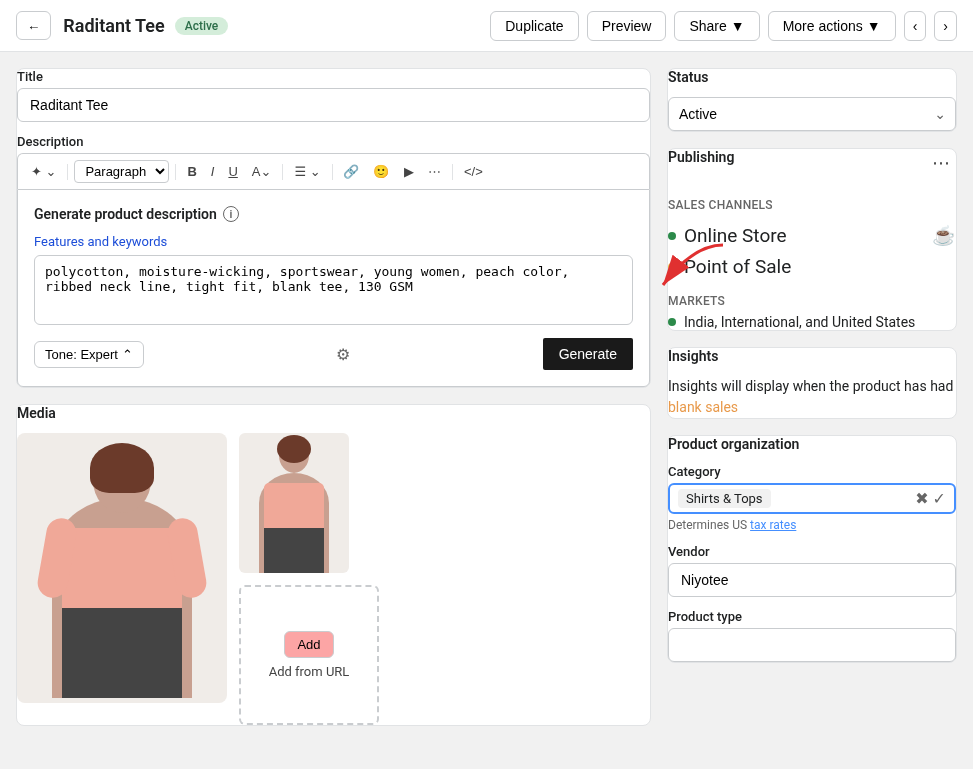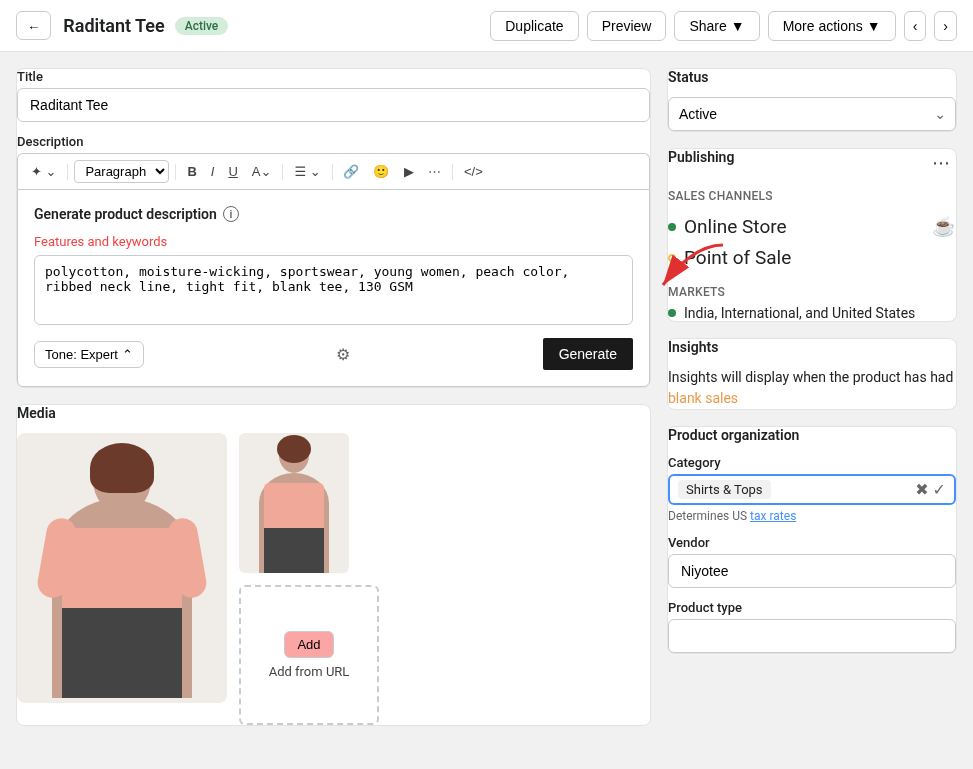--- a/index.html
+++ b/index.html
@@ -29,21 +29,21 @@
     
     .desc-label { font-size: 13px; font-weight: 500; margin-bottom: 4px; margin-top: 12px; }
     .editor-toolbar { display: flex; align-items: center; gap: 4px; border: 1px solid #c9cccf; border-bottom: none; border-radius: 6px 6px 0 0; padding: 6px 8px; background: #fff; flex-wrap: wrap; }
     .toolbar-btn { background: none; border: none; cursor: pointer; padding: 3px 5px; border-radius: 4px; font-size: 13px; color: #444; }
     .toolbar-divider { width: 1px; height: 16px; background: #e1e3e5; margin: 0 2px; }
     .toolbar-select { border: 1px solid #c9cccf; border-radius: 4px; padding: 2px 6px; font-size: 13px; background: #fff; cursor: pointer; }
 
     
     .generate-popup { border: 1px solid #c9cccf; border-radius: 0 0 6px 6px; padding: 16px; background: #fff; position: relative; }
     .generate-title { font-weight: 600; font-size: 14px; margin-bottom: 12px; display: flex; align-items: flex-end; gap: 6px; }
-    .features-label { font-size: 13px; color: #ef4444; margin-bottom: 6px; }
+    .features-label { font-size: 13px; color: #1d4ed8; margin-bottom: 6px; }
     .features-textarea { width: 100%; border: 1px solid #c9cccf; border-radius: 6px; padding: 8px 10px; font-size: 13px; resize: none; height: 70px; outline: none; }
     .generate-footer { display: flex; align-items: center; justify-content: space-between; margin-top: 10px; }
     .tone-btn { border: 1px solid #c9cccf; background: #fff; border-radius: 6px; padding: 5px 10px; font-size: 13px; cursor: pointer; display: flex; align-items: center; gap: 4px; }
     .generate-btn { background: #1a1a1a; color: #fff; border: none; border-radius: 2px; padding: 8px 16px; font-size: 14px; font-weight: 500; cursor: pointer; }
 
     
     .arrow-container { position: relative; }
     .red-arrow { position: absolute; right: -30px; top: 10px; pointer-events: none; }
 
     
@@ -54,21 +54,21 @@
     .media-add { width: 140px; height: 140px; border: 2px dashed #c9cccf; border-radius: 6px; display: flex; flex-direction: column; align-items: center; justify-content: center; gap: 6px; cursor: pointer; }
     .media-add-btn { border: 1px solid #c9cccf; background: #fca5a5; border-radius: 6px; padding: 5px 12px; font-size: 13px; cursor: pointer; }
     .media-add-label { font-size: 13px; color: #444; }
 
     
     .section-title { font-size: 14px; font-weight: 600; margin-bottom: 12px; }
     .status-select { width: 100%; border: 1px solid #c9cccf; border-radius: 6px; padding: 8px 10px; font-size: 14px; background: #fff; cursor: pointer; -webkit-appearance: none; }
     .select-wrapper { position: relative; }
     .select-wrapper::after { content: '⌄'; position: absolute; right: 10px; top: 50%; transform: translateY(-50%); pointer-events: none; color: #666; }
 
-    .publishing-header { display: flex; justify-content: space-between; margin-bottom: 12px; }
+    .publishing-header { display: flex; justify-content: space-between; margin-bottom: 21px; }
     .more-btn { background: none; border: none; cursor: pointer; font-size: 18px; color: #444; padding: 2px 6px; }
     .sales-label { font-size: 12px; color: #666; font-weight: 500; margin-bottom: 8px; text-transform: uppercase; letter-spacing: 0.3px; }
     .channel-item { display: flex; align-items: center; gap: 8px; padding: 4px 0; font-size: 19px; }
     .dot-green { width: 8px; height: 8px; border-radius: 50%; background: #2c8a4a; flex-shrink: 0; }
     .dot-yellow { width: 8px; height: 8px; border-radius: 50%; background: #e8c44a; flex-shrink: 0; border: 2px solid #e8c44a; background: transparent; border-color: #e8c44a; }
     .markets-label { font-size: 12px; color: #666; font-weight: 500; margin-top: 12px; margin-bottom: 6px; text-transform: uppercase; letter-spacing: 0.3px; }
     .market-item { display: flex; align-items: center; gap: 8px; font-size: 14px; }
 
     .insights-text { font-size: 14px; line-height: 1.5; }
     .insights-link { color: #e8994a; }

